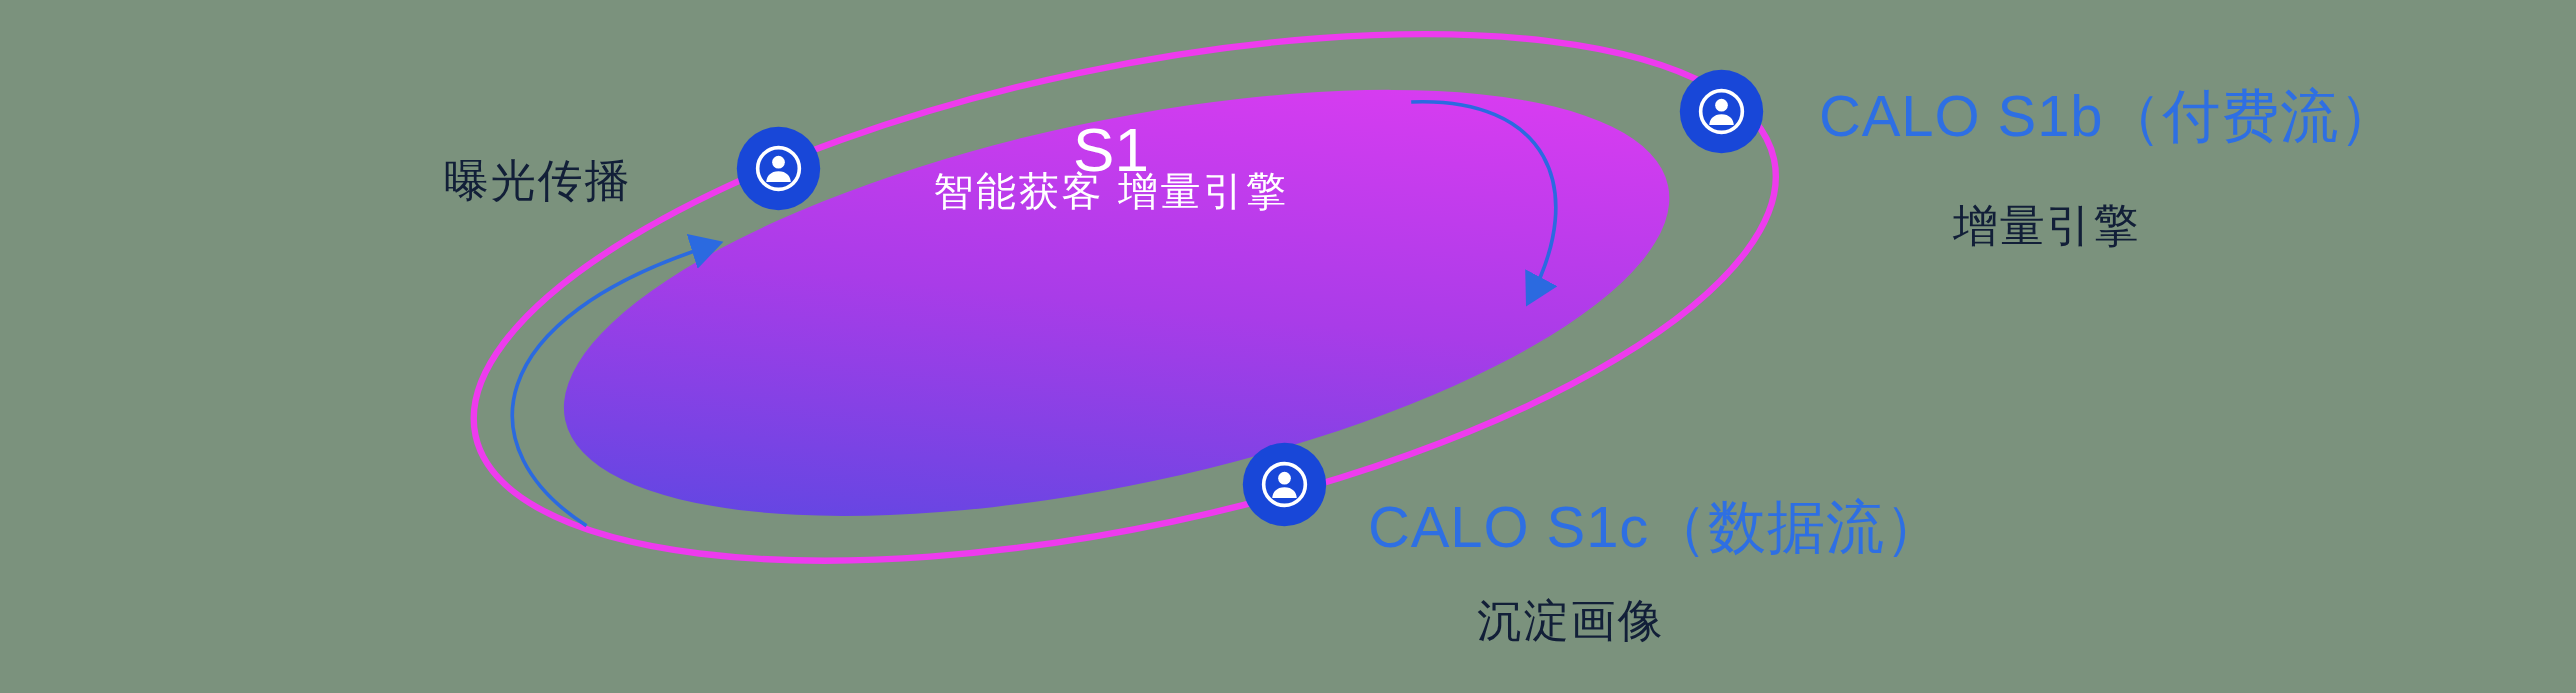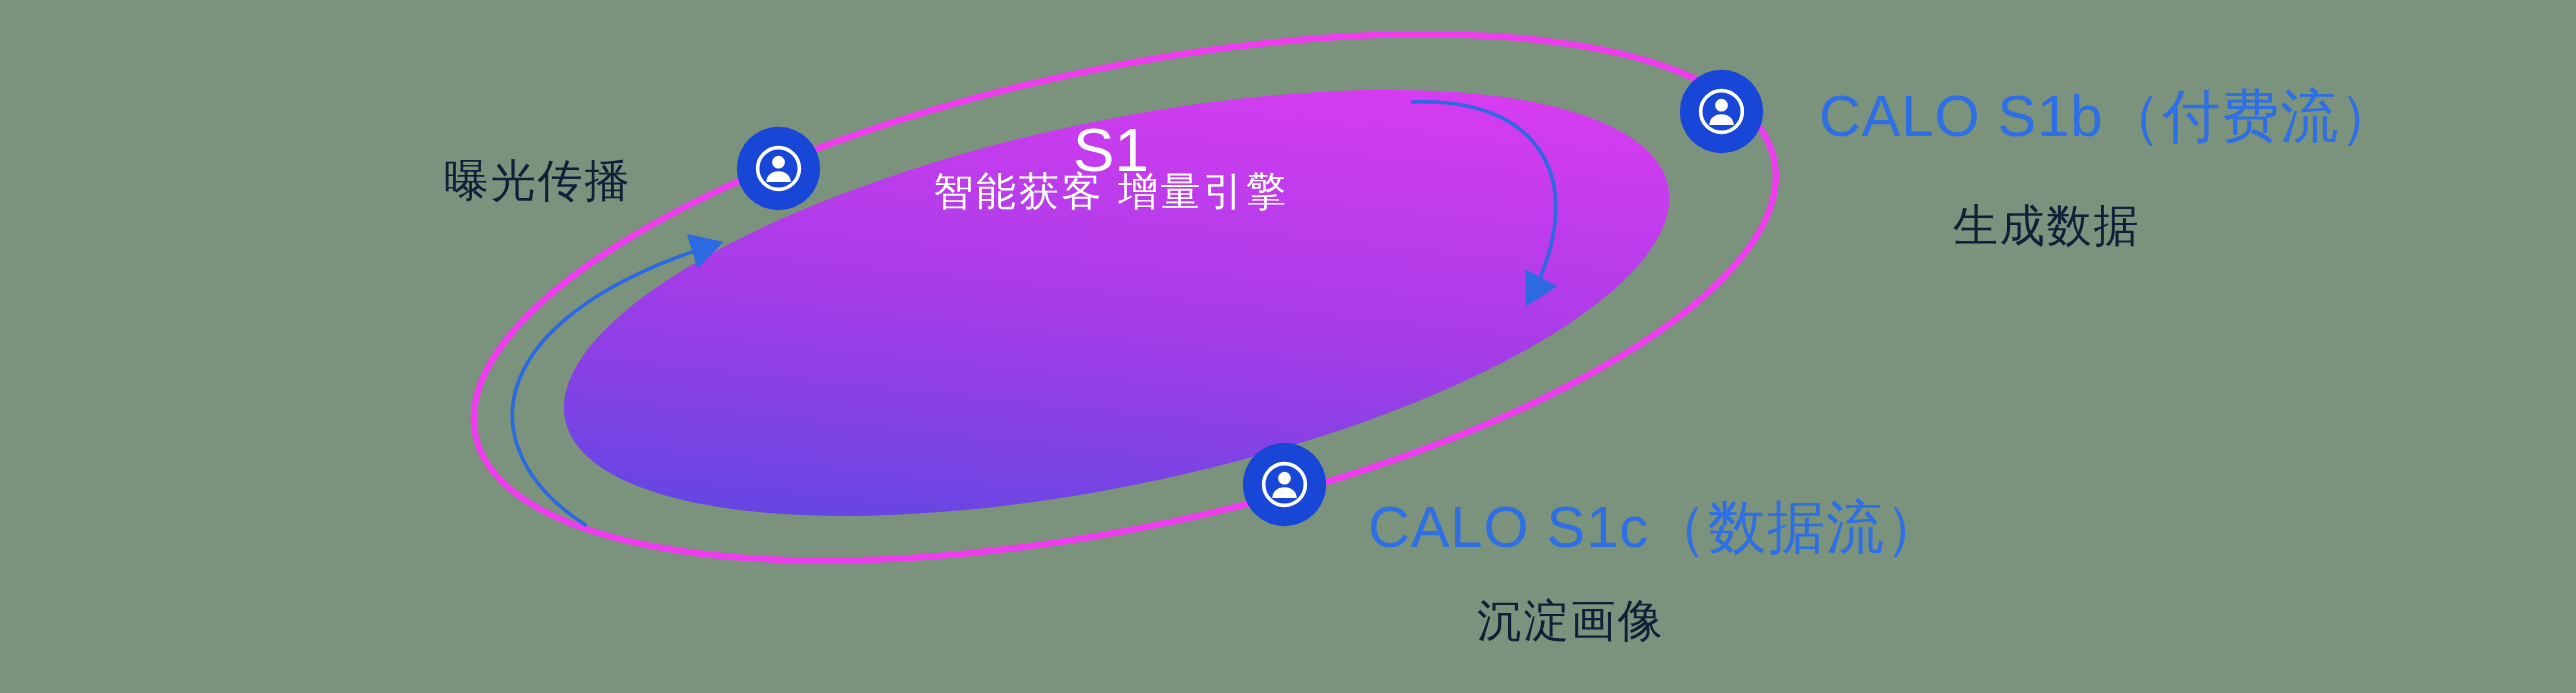--- a/index.html
+++ b/index.html
@@ -108,21 +108,21 @@
   <div class="user-icon i-s1a">
     <svg width="87" height="87" viewBox="0 0 96 96">
       <circle cx="48" cy="48" r="46" fill="#1847d8"></circle>
       <circle cx="48" cy="48" r="23" fill="none" stroke="#ffffff" stroke-width="4"></circle>
       <circle cx="48" cy="41" r="7" fill="#ffffff"></circle>
       <path d="M48 51c-8.5 0-13.5 5.5-13.5 12h27c0-6.5-5-12-13.5-12z" fill="#ffffff"></path>
     </svg>
   </div>
 
   <div class="node-title t-s1b">CALO S1b（付费流）</div>
-  <div class="node-subtitle s-s1b">生成数据</div>
+  <div class="node-subtitle s-s1b">增量引擎</div>
   <div class="user-icon i-s1b">
     <svg width="87" height="87" viewBox="0 0 96 96">
       <circle cx="48" cy="48" r="46" fill="#1847d8"></circle>
       <circle cx="48" cy="48" r="23" fill="none" stroke="#ffffff" stroke-width="4"></circle>
       <circle cx="48" cy="41" r="7" fill="#ffffff"></circle>
       <path d="M48 51c-8.5 0-13.5 5.5-13.5 12h27c0-6.5-5-12-13.5-12z" fill="#ffffff"></path>
     </svg>
   </div>
 
   <div class="node-title t-s1c">CALO S1c（数据流）</div>

